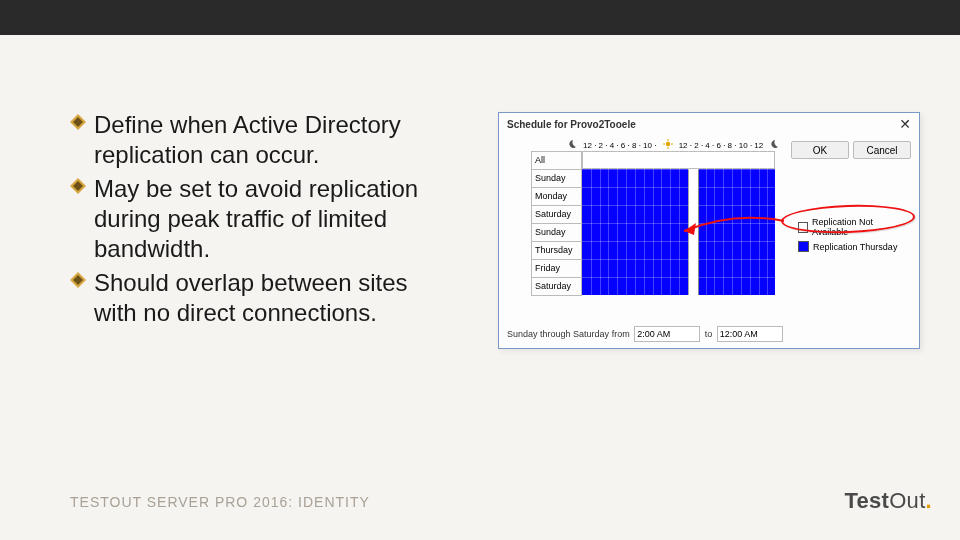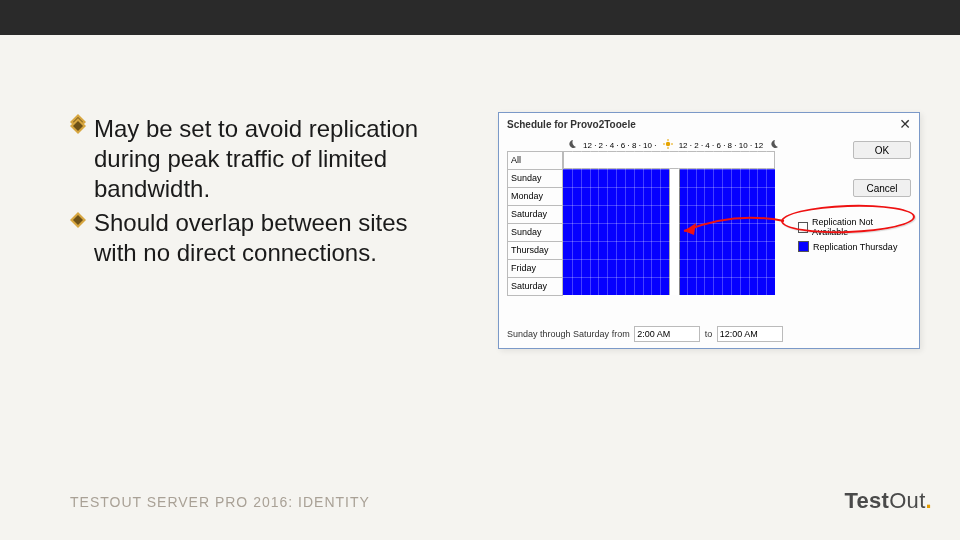--- a/index.html
+++ b/index.html
@@ -88,22 +88,21 @@
     font-size: 14px;
     text-align: center;
     line-height: 14px;
     color: #333;
   }
   .btns {
     position:absolute;
     right: 8px;
     top: 28px;
     display:flex;
-    flex-direction: column;
-    gap: 20px;
+    gap: 4px;
   }
   .btns button {
     width: 58px; height: 18px;
     font-size: 10px;
     background: #f0f0f0;
     border: 1px solid #bbb;
     border-radius: 2px;
   }
   .legend {
     position:absolute;
@@ -132,20 +131,21 @@
   .hours span.tick { width: 15.5px; }
   .sun {
     margin: 0 4px;
   }
   .sun svg { width:10px; height:10px; }
   .grid {
     display:flex;
   }
   .days {
     width: 56px;
+    margin-left: 24px;
   }
   .days div{
     height: 17px;
     line-height: 17px;
     border:1px solid #bbb;
     border-bottom: none;
     font-size: 9px;
     padding-left: 3px;
     background:#fdfdfd;
   }
@@ -204,20 +204,21 @@
 <div class="stripe"></div>
 
 <div class="bullets">
   <p class="bul">
     <span class="dia">
       <svg viewBox="0 0 16 16">
           <polygon points="8,0 16,8 8,16 0,8" fill="#d7a640"></polygon>
           <polygon points="8,3 13,8 8,13 3,8" fill="#6e5218"></polygon>
         </svg>
     </span>
+    <span>Define when Active Directory replication can occur.</span>
   </p>
   <p class="bul">
     <span class="dia">
       <svg viewBox="0 0 16 16">
           <polygon points="8,0 16,8 8,16 0,8" fill="#d7a640"></polygon>
           <polygon points="8,3 13,8 8,13 3,8" fill="#6e5218"></polygon>
         </svg>
     </span>
     <span>May be set to avoid replication during peak traffic of limited bandwidth.</span>
   </p>

